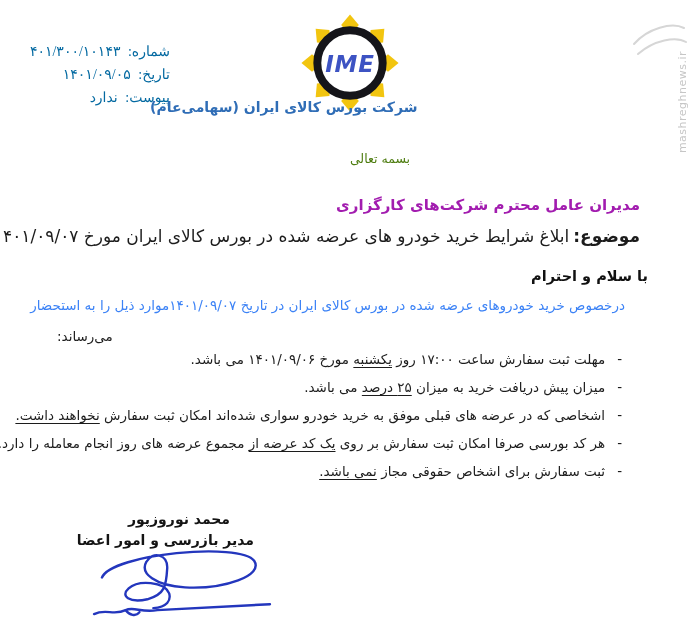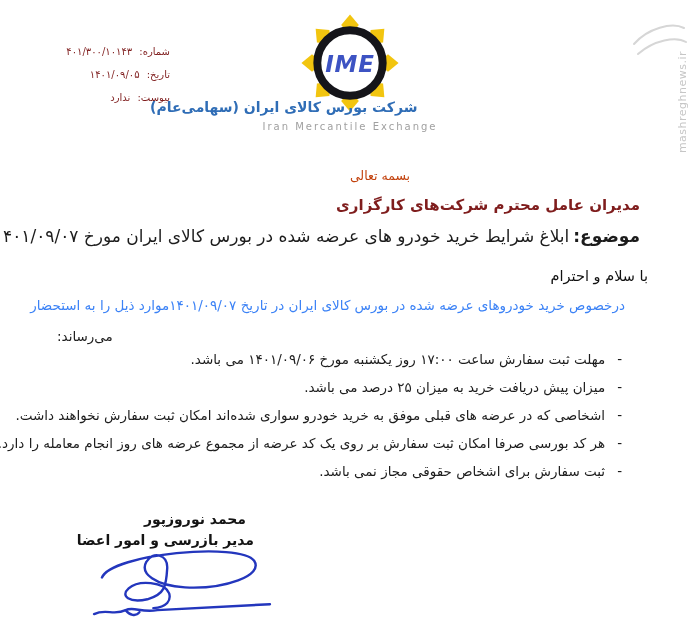--- a/index.html
+++ b/index.html
@@ -1,52 +1,52 @@
 <!DOCTYPE html>
 <html lang="fa"><head>
 <meta charset="utf-8">
 <style>
   html,body{margin:0;padding:0;width:700px;height:639px;overflow:hidden;background:#ffffff;}
   body{font-family:"DejaVu Sans",sans-serif;color:#1f1f1f;}
   .page{position:relative;width:700px;height:639px;background:#fff;}
 
   
-  .meta{position:absolute;top:40px;left:28px;width:142px;direction:rtl;font-size:10px;line-height:23px;color:#7f1d1d;}
+  .meta{position:absolute;top:40px;left:28px;width:142px;direction:rtl;font-size:14px;line-height:23px;color:#0369a1;font-family:Liberation Serif, serif;}
   .meta-row{white-space:nowrap;text-align:right;}
   .meta-label{font-weight:500;}
   .meta-value{direction:ltr;unicode-bidi:embed;margin-right:4px;}
 
   
   .logo-svg{position:absolute;left:297px;top:10px;width:106px;height:106px;}
   .brand-fa{position:absolute;top:99px;left:150px;width:400px;text-align:left;direction:rtl;
             font-size:14px;font-weight:bold;color:#2f6db6;}
   .brand-en{position:absolute;top:121px;left:150px;width:400px;text-align:center;
             font-size:10px;letter-spacing:2px;color:#a0a0a0;}
 
-  .bismillah{position:absolute;top:168px;left:280px;width:200px;text-align:center;direction:rtl;
-             font-size:12.5px;color:#c2410c;}
+  .bismillah{position:absolute;top:151px;left:280px;width:200px;text-align:center;direction:rtl;
+             font-size:12.5px;color:#4d7c0f;}
 
-  .recipient{position:absolute;top:196px;right:60px;direction:rtl;font-size:15px;font-weight:bold;color:#7f1d1d;}
+  .recipient{position:absolute;top:196px;right:60px;direction:rtl;font-size:15px;font-weight:bold;color:#a21caf;}
   .subject{position:absolute;top:226px;right:60px;direction:rtl;font-size:17px;color:#1c1c1c;white-space:nowrap;}
   .subject .lbl{font-weight:bold;margin-inline-end:4px;}
 
-  .salutation{position:absolute;top:268px;right:52px;direction:rtl;font-size:14.5px;font-weight:normal;color:#111;}
+  .salutation{position:absolute;top:268px;right:52px;direction:rtl;font-size:14.5px;font-weight:bold;color:#111;}
 
   .intro1{position:absolute;top:297px;left:55px;width:570px;direction:rtl;font-size:13.5px;
           text-align:justify;text-align-last:justify;white-space:nowrap;color:#3b82f6;}
   .intro2{position:absolute;top:328px;left:57px;direction:rtl;font-size:13.5px;color:#1c1c1c;}
 
   .bullets{position:absolute;left:40px;right:78px;top:349px;direction:rtl;}
   .bullet{position:absolute;right:0;left:0;direction:rtl;font-size:13.5px;line-height:20px;
           white-space:nowrap;color:#1c1c1c;}
   .bullet .dash{display:inline-block;margin-inline-end:12px;}
   .b1{top:0;}   .b2{top:28px;}  .b3{top:56px;}  .b4{top:84px;}  .b5{top:112px;}
-  .u{text-underline-offset:3px;text-decoration-thickness:1px;margin-top:19px;}
+  .u{text-decoration:underline;text-underline-offset:3px;text-decoration-thickness:1px;margin-top:19px;}
 
-  .sig-name{position:absolute;top:511px;left:143px;width:104px;text-align:center;direction:rtl;
+  .sig-name{position:absolute;top:511px;left:127px;width:104px;text-align:center;direction:rtl;
             font-size:14px;font-weight:bold;color:#141414;white-space:nowrap;}
   .sig-title{position:absolute;top:532px;left:80px;width:174px;text-align:left;direction:rtl;
              font-size:14px;font-weight:bold;color:#141414;white-space:nowrap;}
   .sig-svg{position:absolute;left:84px;top:538px;width:198px;height:84px;}
 
   .watermark{position:absolute;left:612px;top:95px;width:142px;height:14px;
              transform:rotate(-90deg);transform-origin:center;
              font-size:11px;letter-spacing:.5px;color:#c6c6c6;text-align:center;}
   .corner-scribble{position:absolute;left:628px;top:14px;width:66px;height:48px;}
 </style>
@@ -78,21 +78,20 @@
       <path d="M60,5 L70,17 L60,29 L50,17 Z" transform="rotate(135 60 60)"></path>
       <path d="M60,5 L70,17 L60,29 L50,17 Z" transform="rotate(180 60 60)"></path>
       <path d="M60,5 L70,17 L60,29 L50,17 Z" transform="rotate(225 60 60)"></path>
       <path d="M60,5 L70,17 L60,29 L50,17 Z" transform="rotate(270 60 60)"></path>
       <path d="M60,5 L70,17 L60,29 L50,17 Z" transform="rotate(315 60 60)"></path>
     </g>
     <circle cx="60" cy="60" r="37" fill="#ffffff" stroke="#15151a" stroke-width="9"></circle>
     <text x="60" y="70" text-anchor="middle" font-size="26" font-weight="bold" font-style="italic" letter-spacing="1" fill="#3d53c3" font-family="DejaVu Sans, sans-serif">IME</text>
   </svg>
   <div class="brand-fa">شرکت بورس کالای ایران (سهامی‌عام)</div>
-  <div class="brand-en">Iran Mercantile Exchange</div>
 
   <div class="bismillah">بسمه تعالی</div>
 
   <div class="recipient">مدیران عامل محترم شرکت‌های کارگزاری</div>
 
   <div class="subject">
     <span class="lbl">موضوع:</span><span>ابلاغ شرایط خرید خودرو های عرضه شده در بورس کالای ایران مورخ ۱۴۰۱/۰۹/۰۷</span>
   </div>
 
   <div class="salutation">با سلام و احترام</div>

